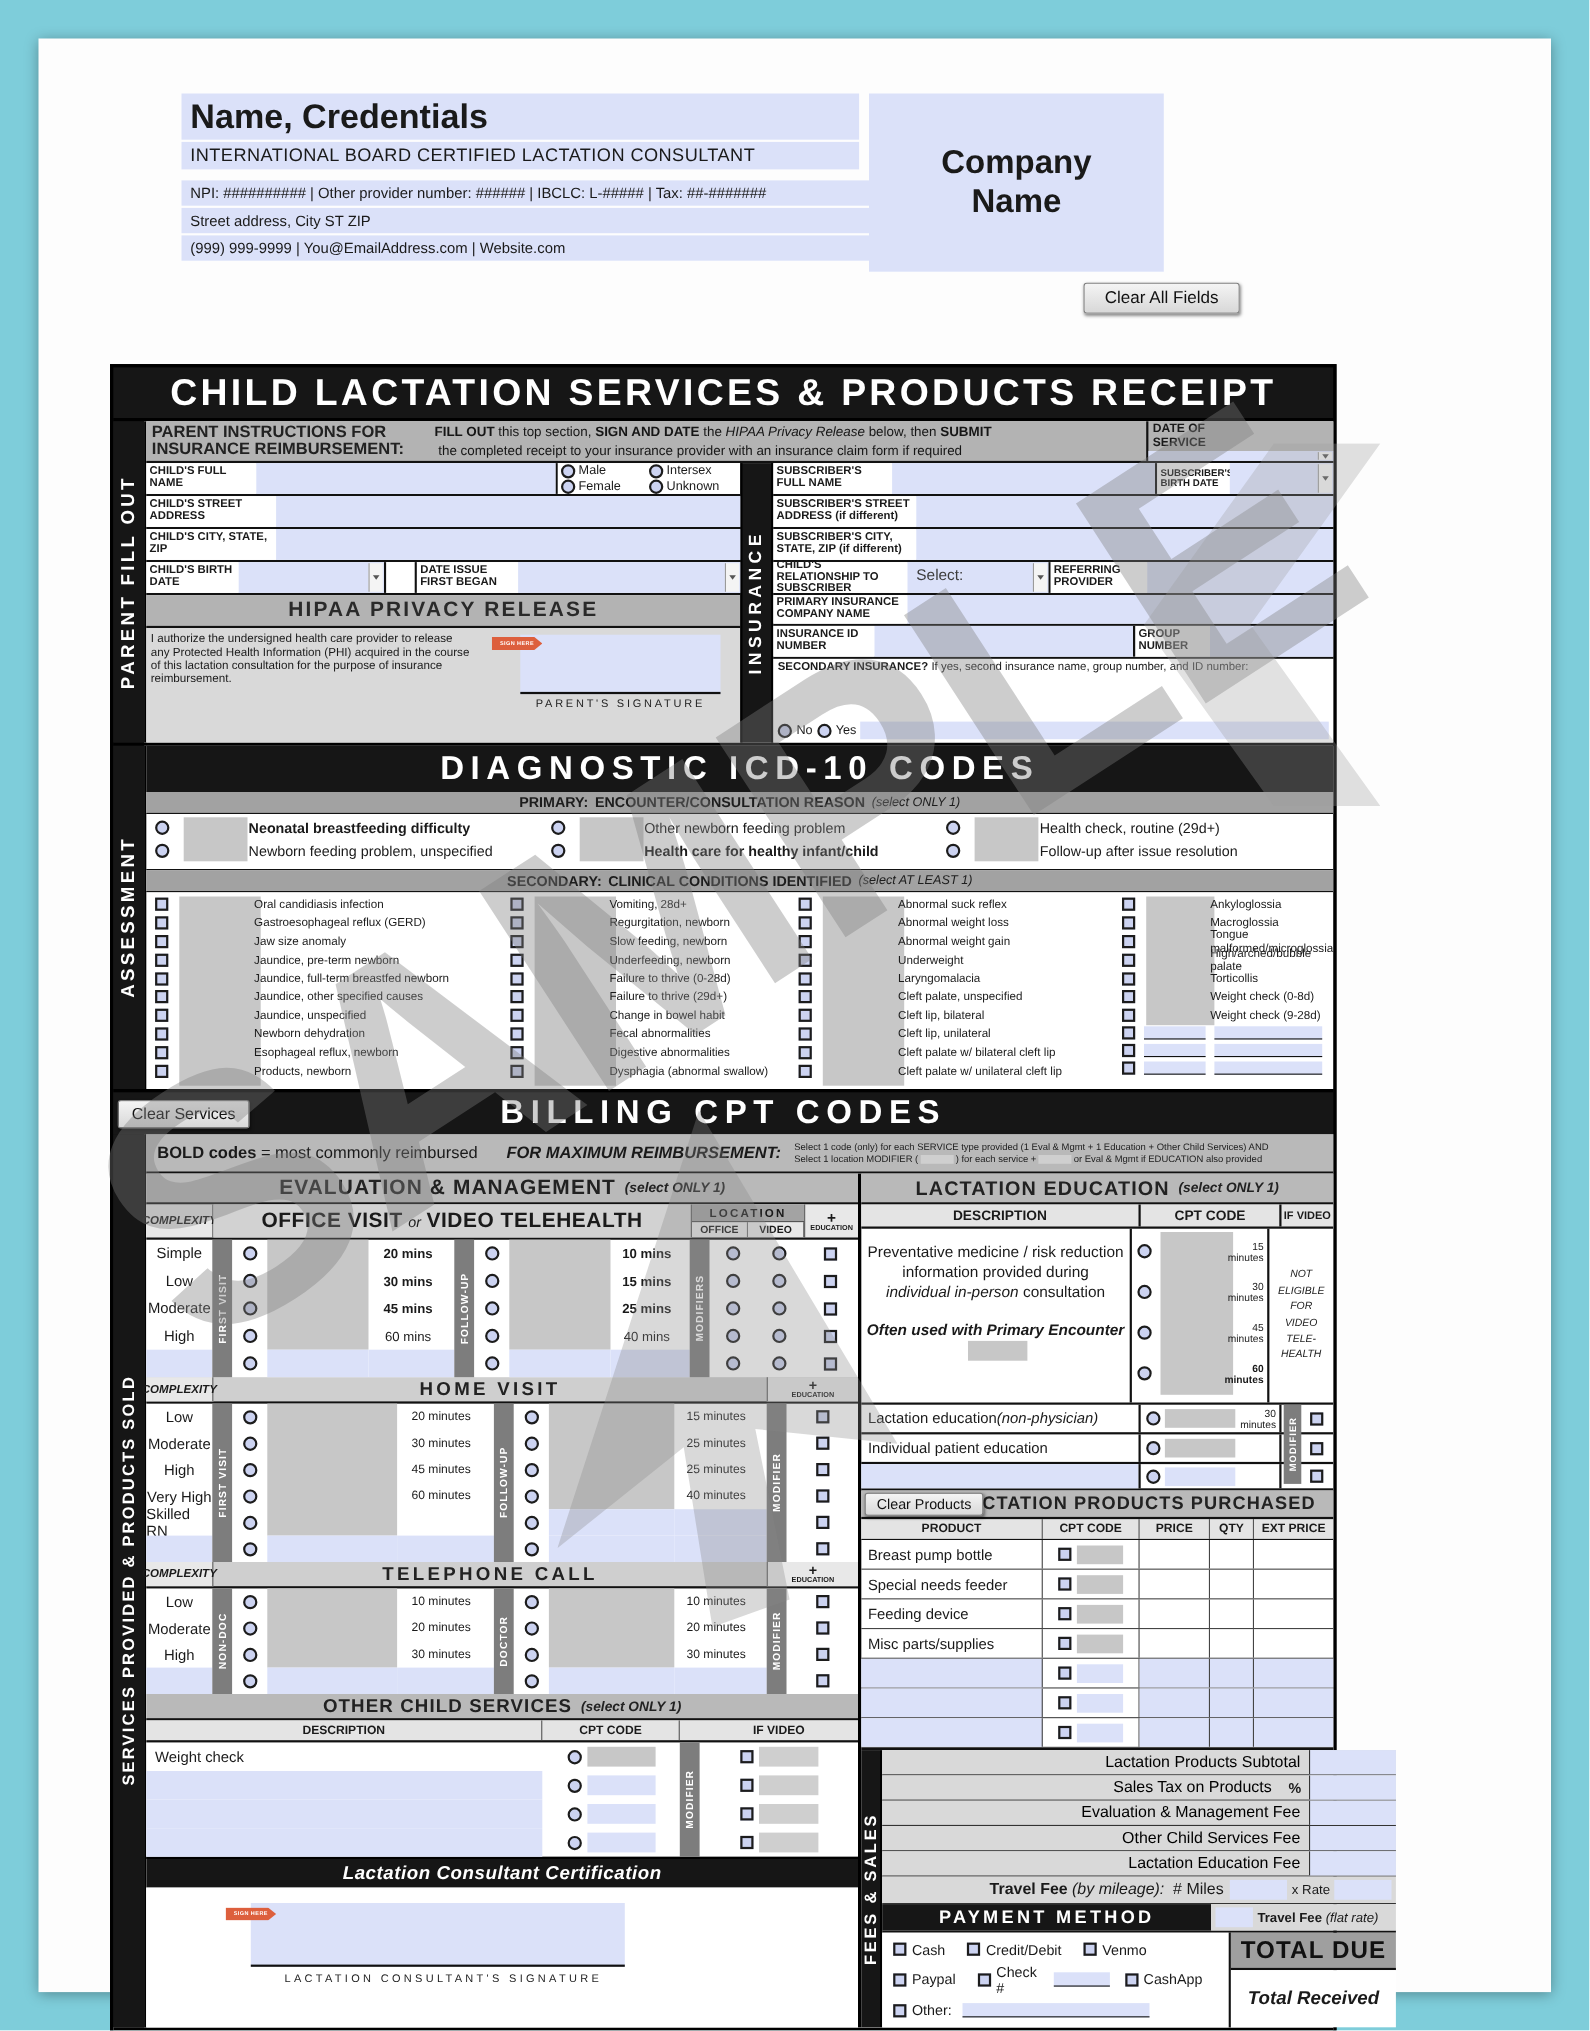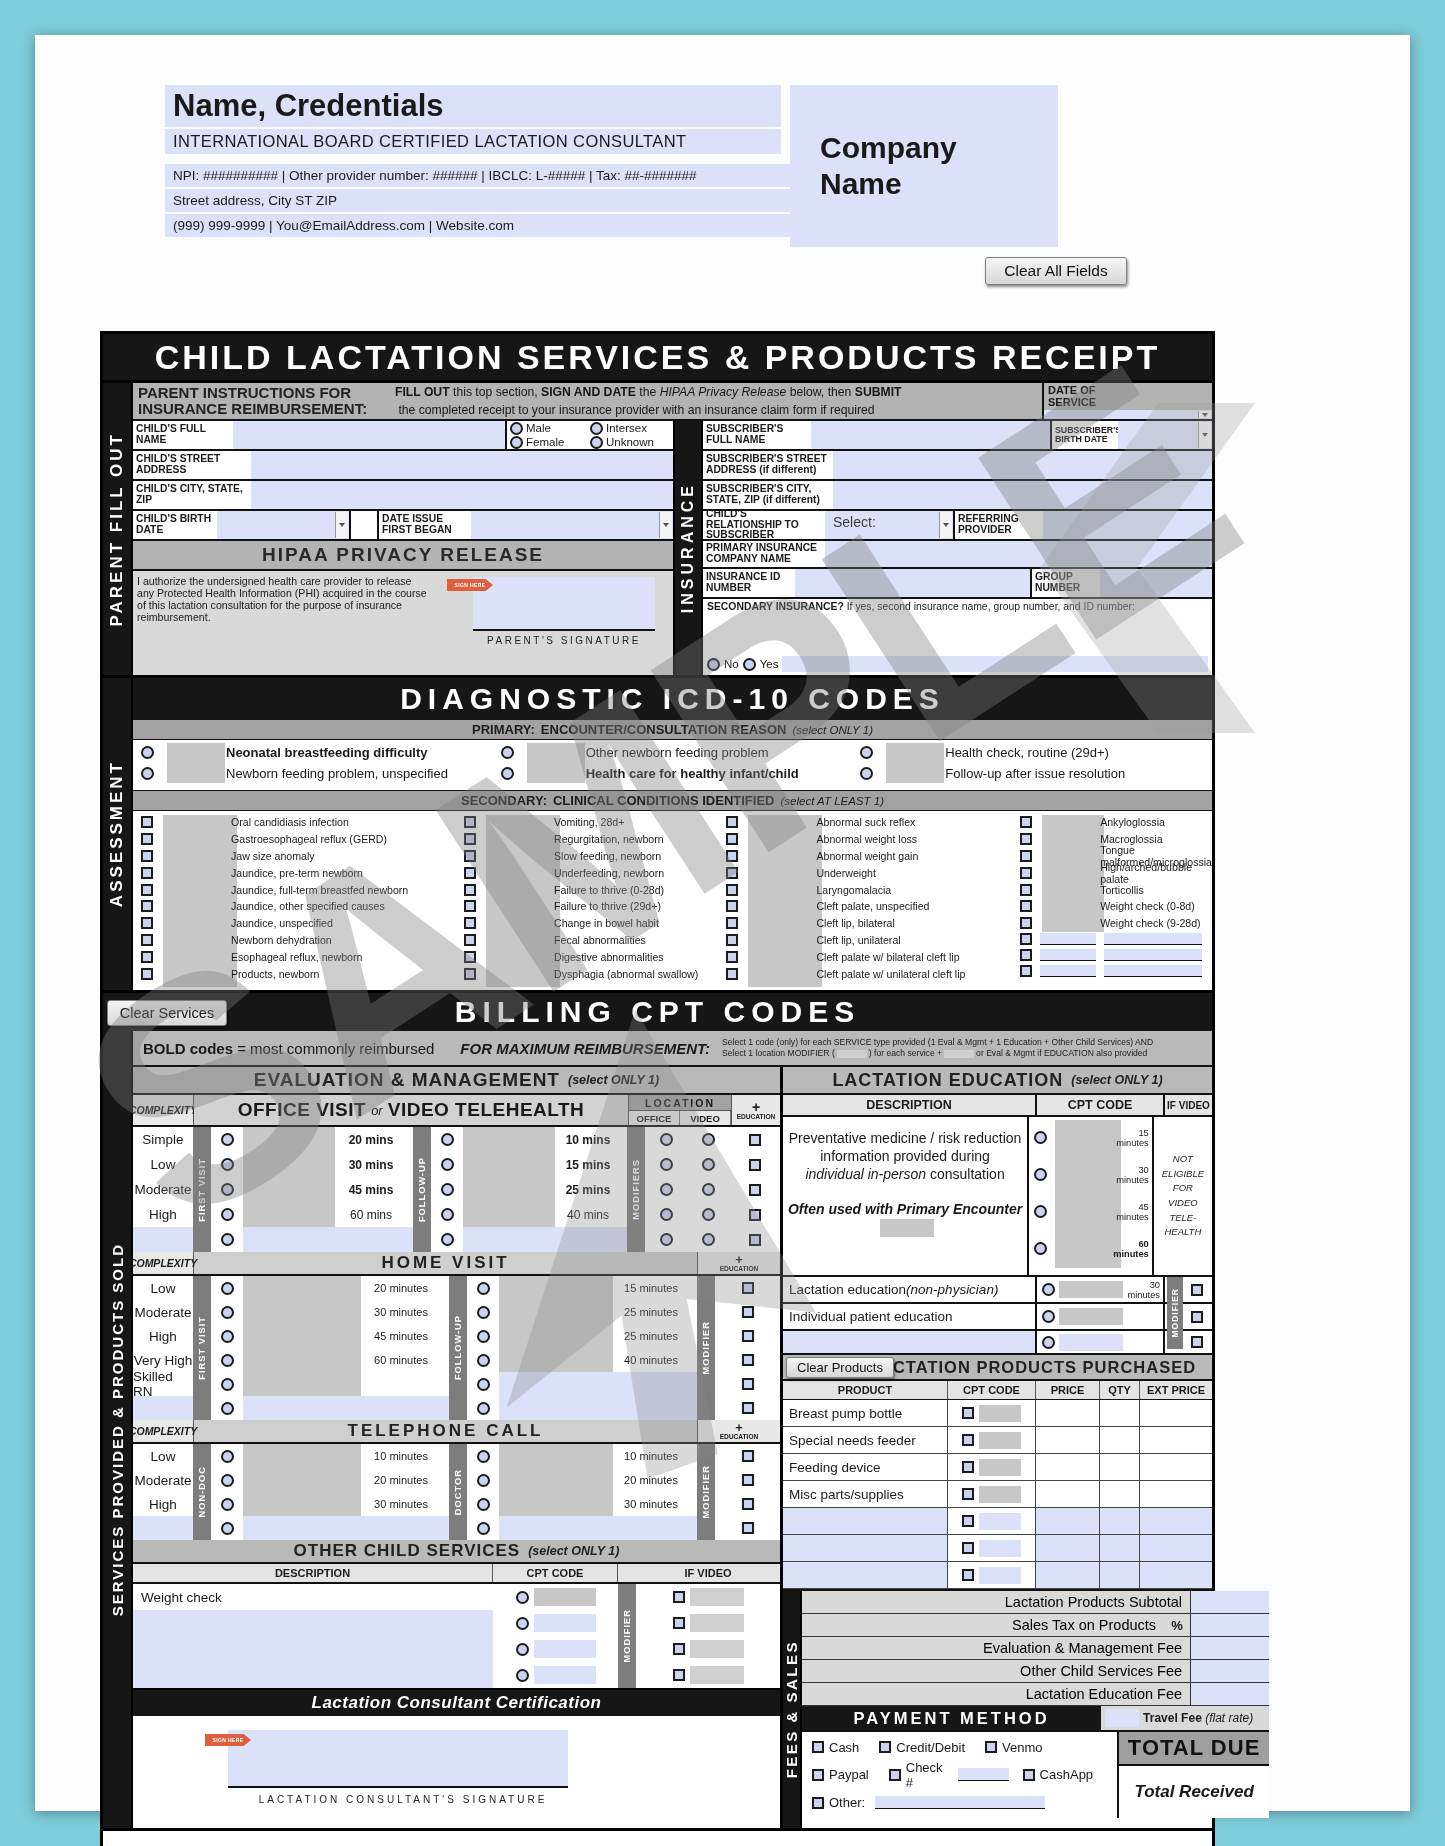--- a/index.html
+++ b/index.html
@@ -8,21 +8,21 @@
   .page{position:absolute;left:35px;top:35px;width:1375px;height:1776px;background:#fdfdfd;
         box-shadow:0 2px 12px rgba(0,0,0,.35)}
 
   
   .prov{position:absolute;left:130px;top:50px;width:650px}
   .lav{background:#dbe1f9}
   .prov-name{font-size:31px;font-weight:bold;padding:3px 8px;width:600px;margin-bottom:2px}
   .prov-title{font-size:16.5px;letter-spacing:.4px;padding:3px 8px;width:600px;margin-bottom:10px}
   .prov-line{font-size:13.5px;padding:4px 8px;width:612px;margin-bottom:2px}
   .company{position:absolute;left:755px;top:50px;width:268px;height:162px;display:flex;align-items:center;
-           justify-content:center;text-align:left;font-size:30px;font-weight:bold;line-height:1.2;padding:0 30px;box-sizing:border-box}
+           justify-content:center;text-align:center;font-size:30px;font-weight:bold;line-height:1.2;padding:0 30px;box-sizing:border-box}
   .btn{display:inline-flex;align-items:center;justify-content:center;background:linear-gradient(#f4f4f4,#d8d8d8);
        border:1px solid #7e7e7e;border-radius:3px;box-shadow:1px 2px 3px rgba(0,0,0,.45);color:#111;cursor:pointer}
   .clear-all{position:absolute;top:222px;left:950px;width:140px;height:26px;font-size:15.5px}
 
   
   .form{position:absolute;left:65px;top:296px;width:1115px;background:#161616;border:3px solid #000;box-sizing:border-box}
   .form-title{height:46px;display:flex;align-items:center;justify-content:center;color:#fff;font-weight:bold;
               font-size:34px;letter-spacing:3px;white-space:nowrap}
   .sec{display:flex;border-top:3px solid #000}
   .aside{width:28px;background:#161616;display:flex;align-items:center;justify-content:center}
@@ -1418,20 +1418,26 @@
                     <span class="flabel">Other Child Services Fee</span>
 
                     <span class="fval"></span>
                   </div>
                       <div class="frow">
                     <span class="flabel">Lactation Education Fee</span>
 
                     <span class="fval"></span>
                   </div>
                     </div>
+                <div class="trav">
+                  <span class="tl"><span class="b">Travel Fee </span><span class="i">(by mileage):</span>&nbsp;&nbsp;<span># Miles</span></span>
+                  <span class="box"></span>
+                  <span class="xr">x Rate</span>
+                  <span class="box"></span>
+                </div>
                 <div class="payrow">
                   <span class="paymeth">PAYMENT METHOD</span>
                   <span class="flat">
                         <span class="box"></span>
                         <span class="fl"><span class="b">Travel Fee </span><span class="i">(flat rate)</span></span>
                       </span>
                 </div>
                 <div class="paybody">
                   <div class="methods">
                     <div class="mline">

